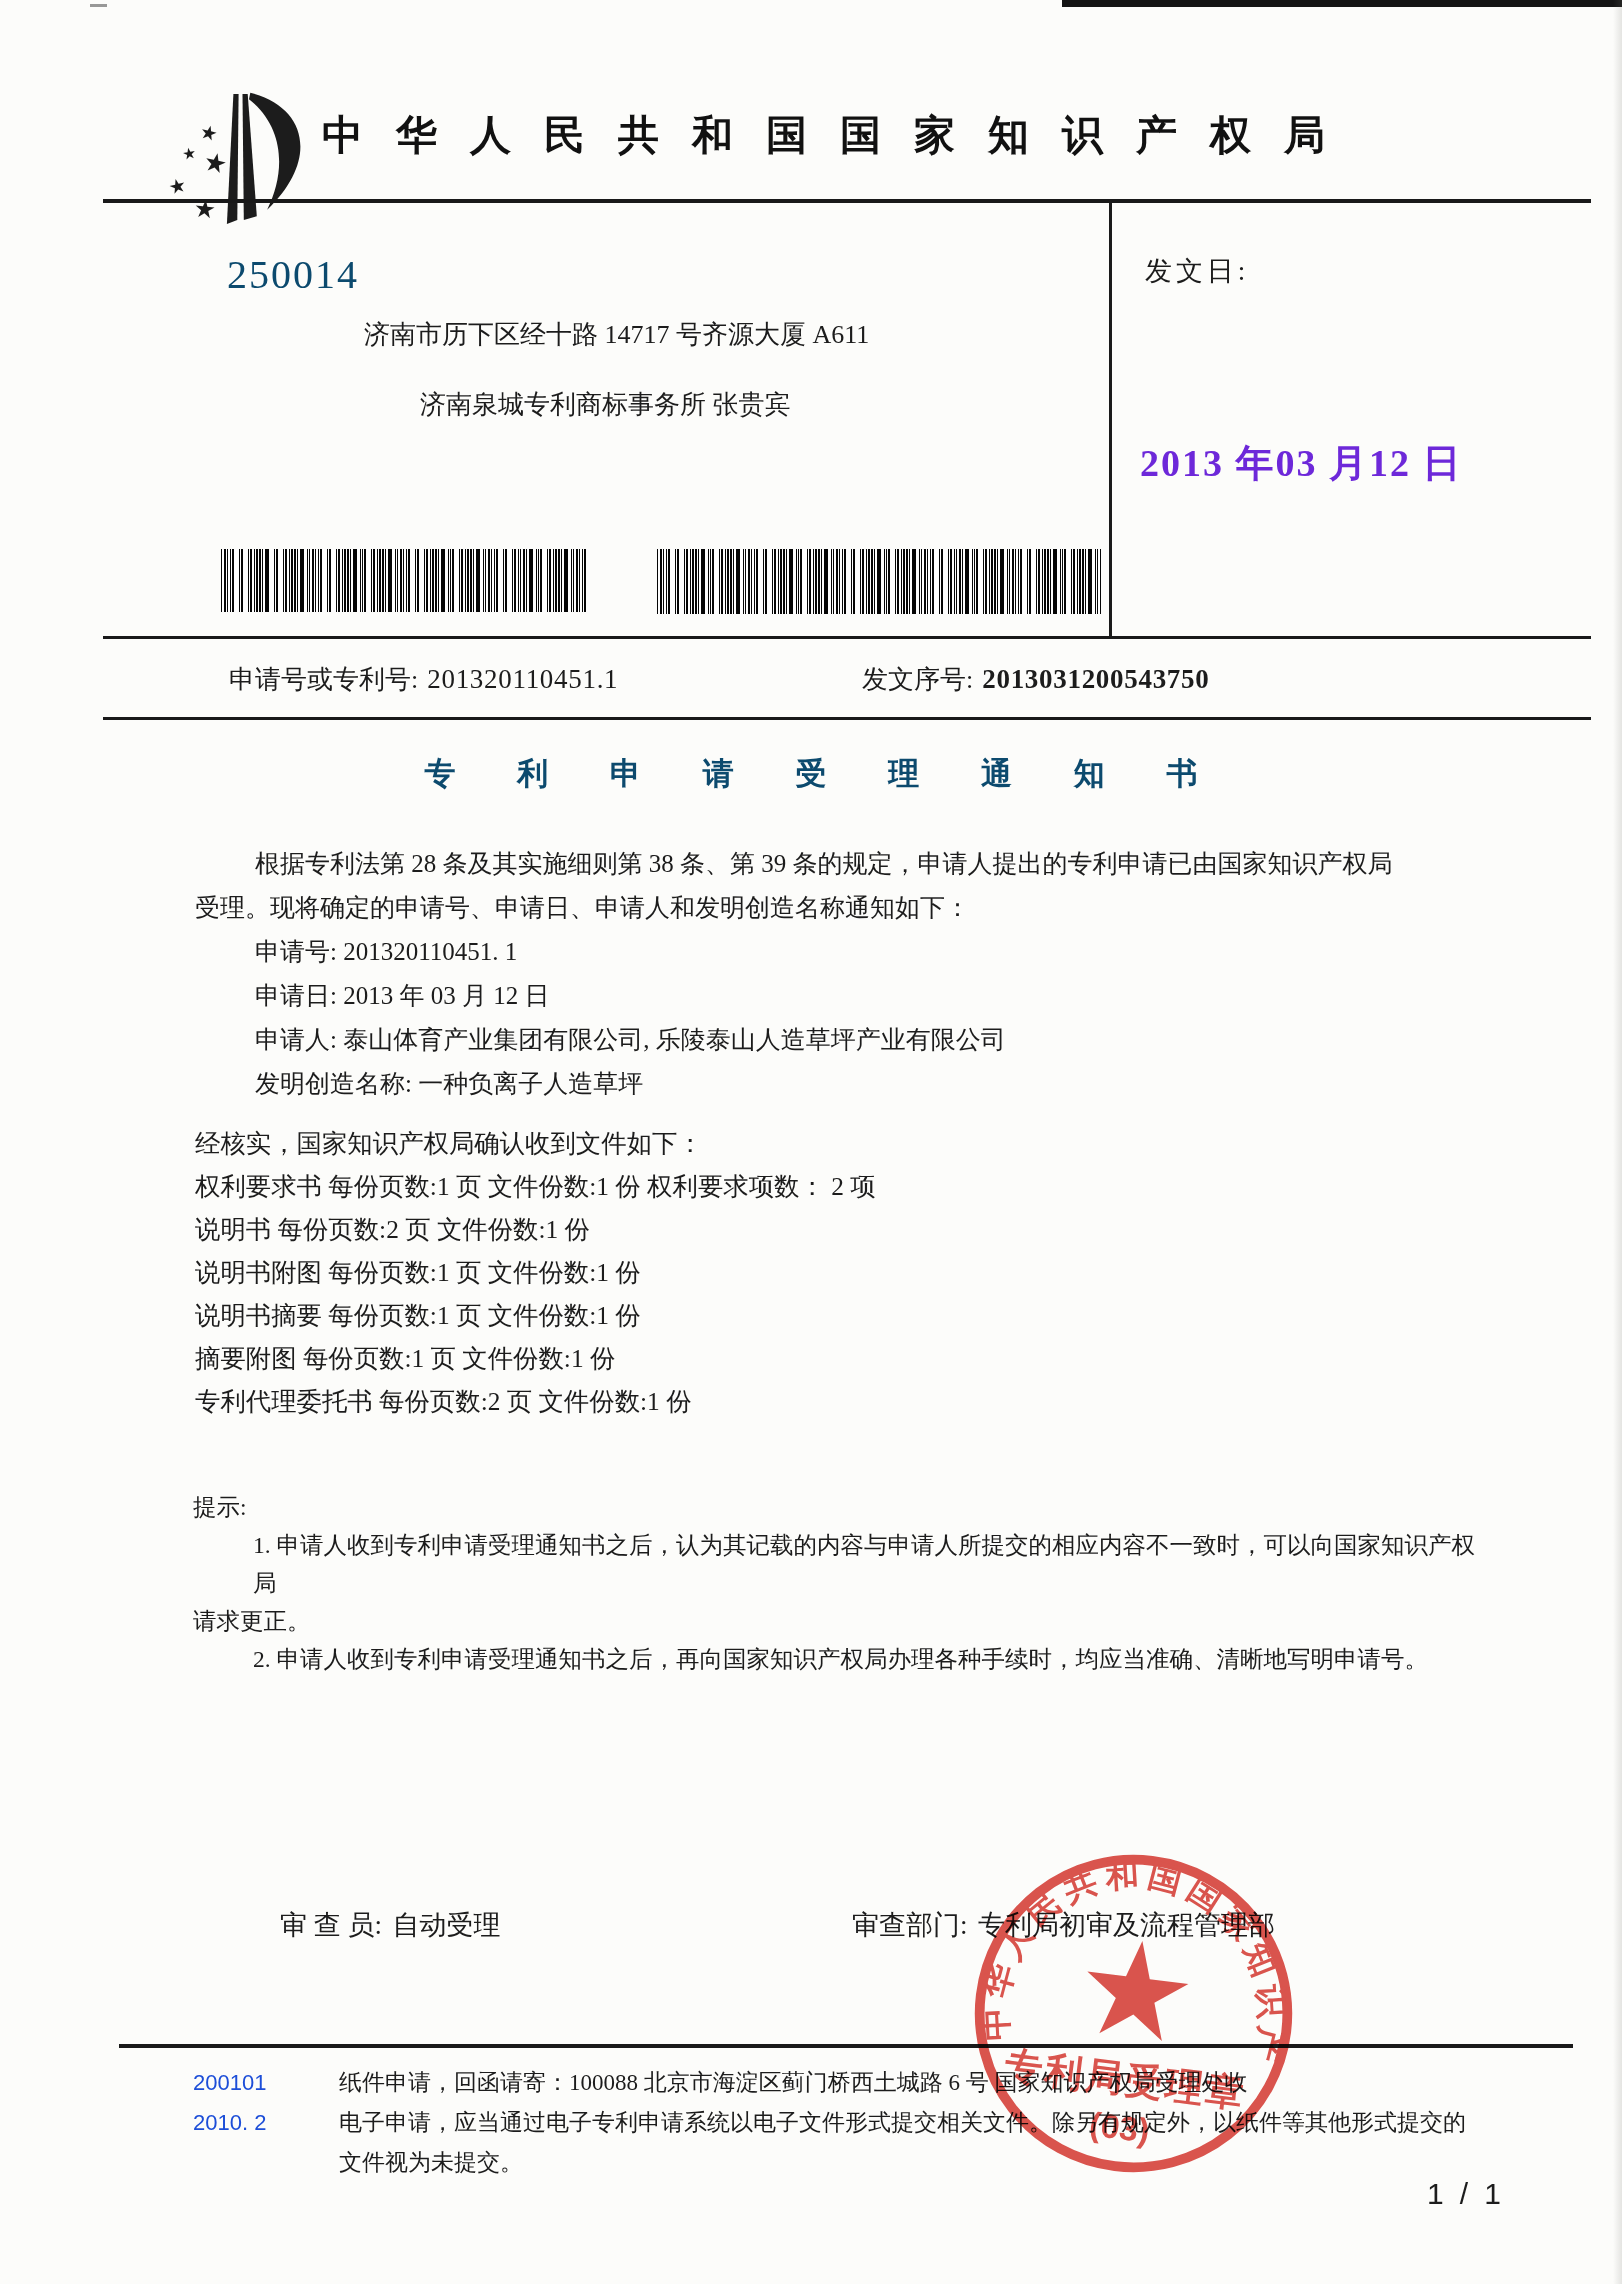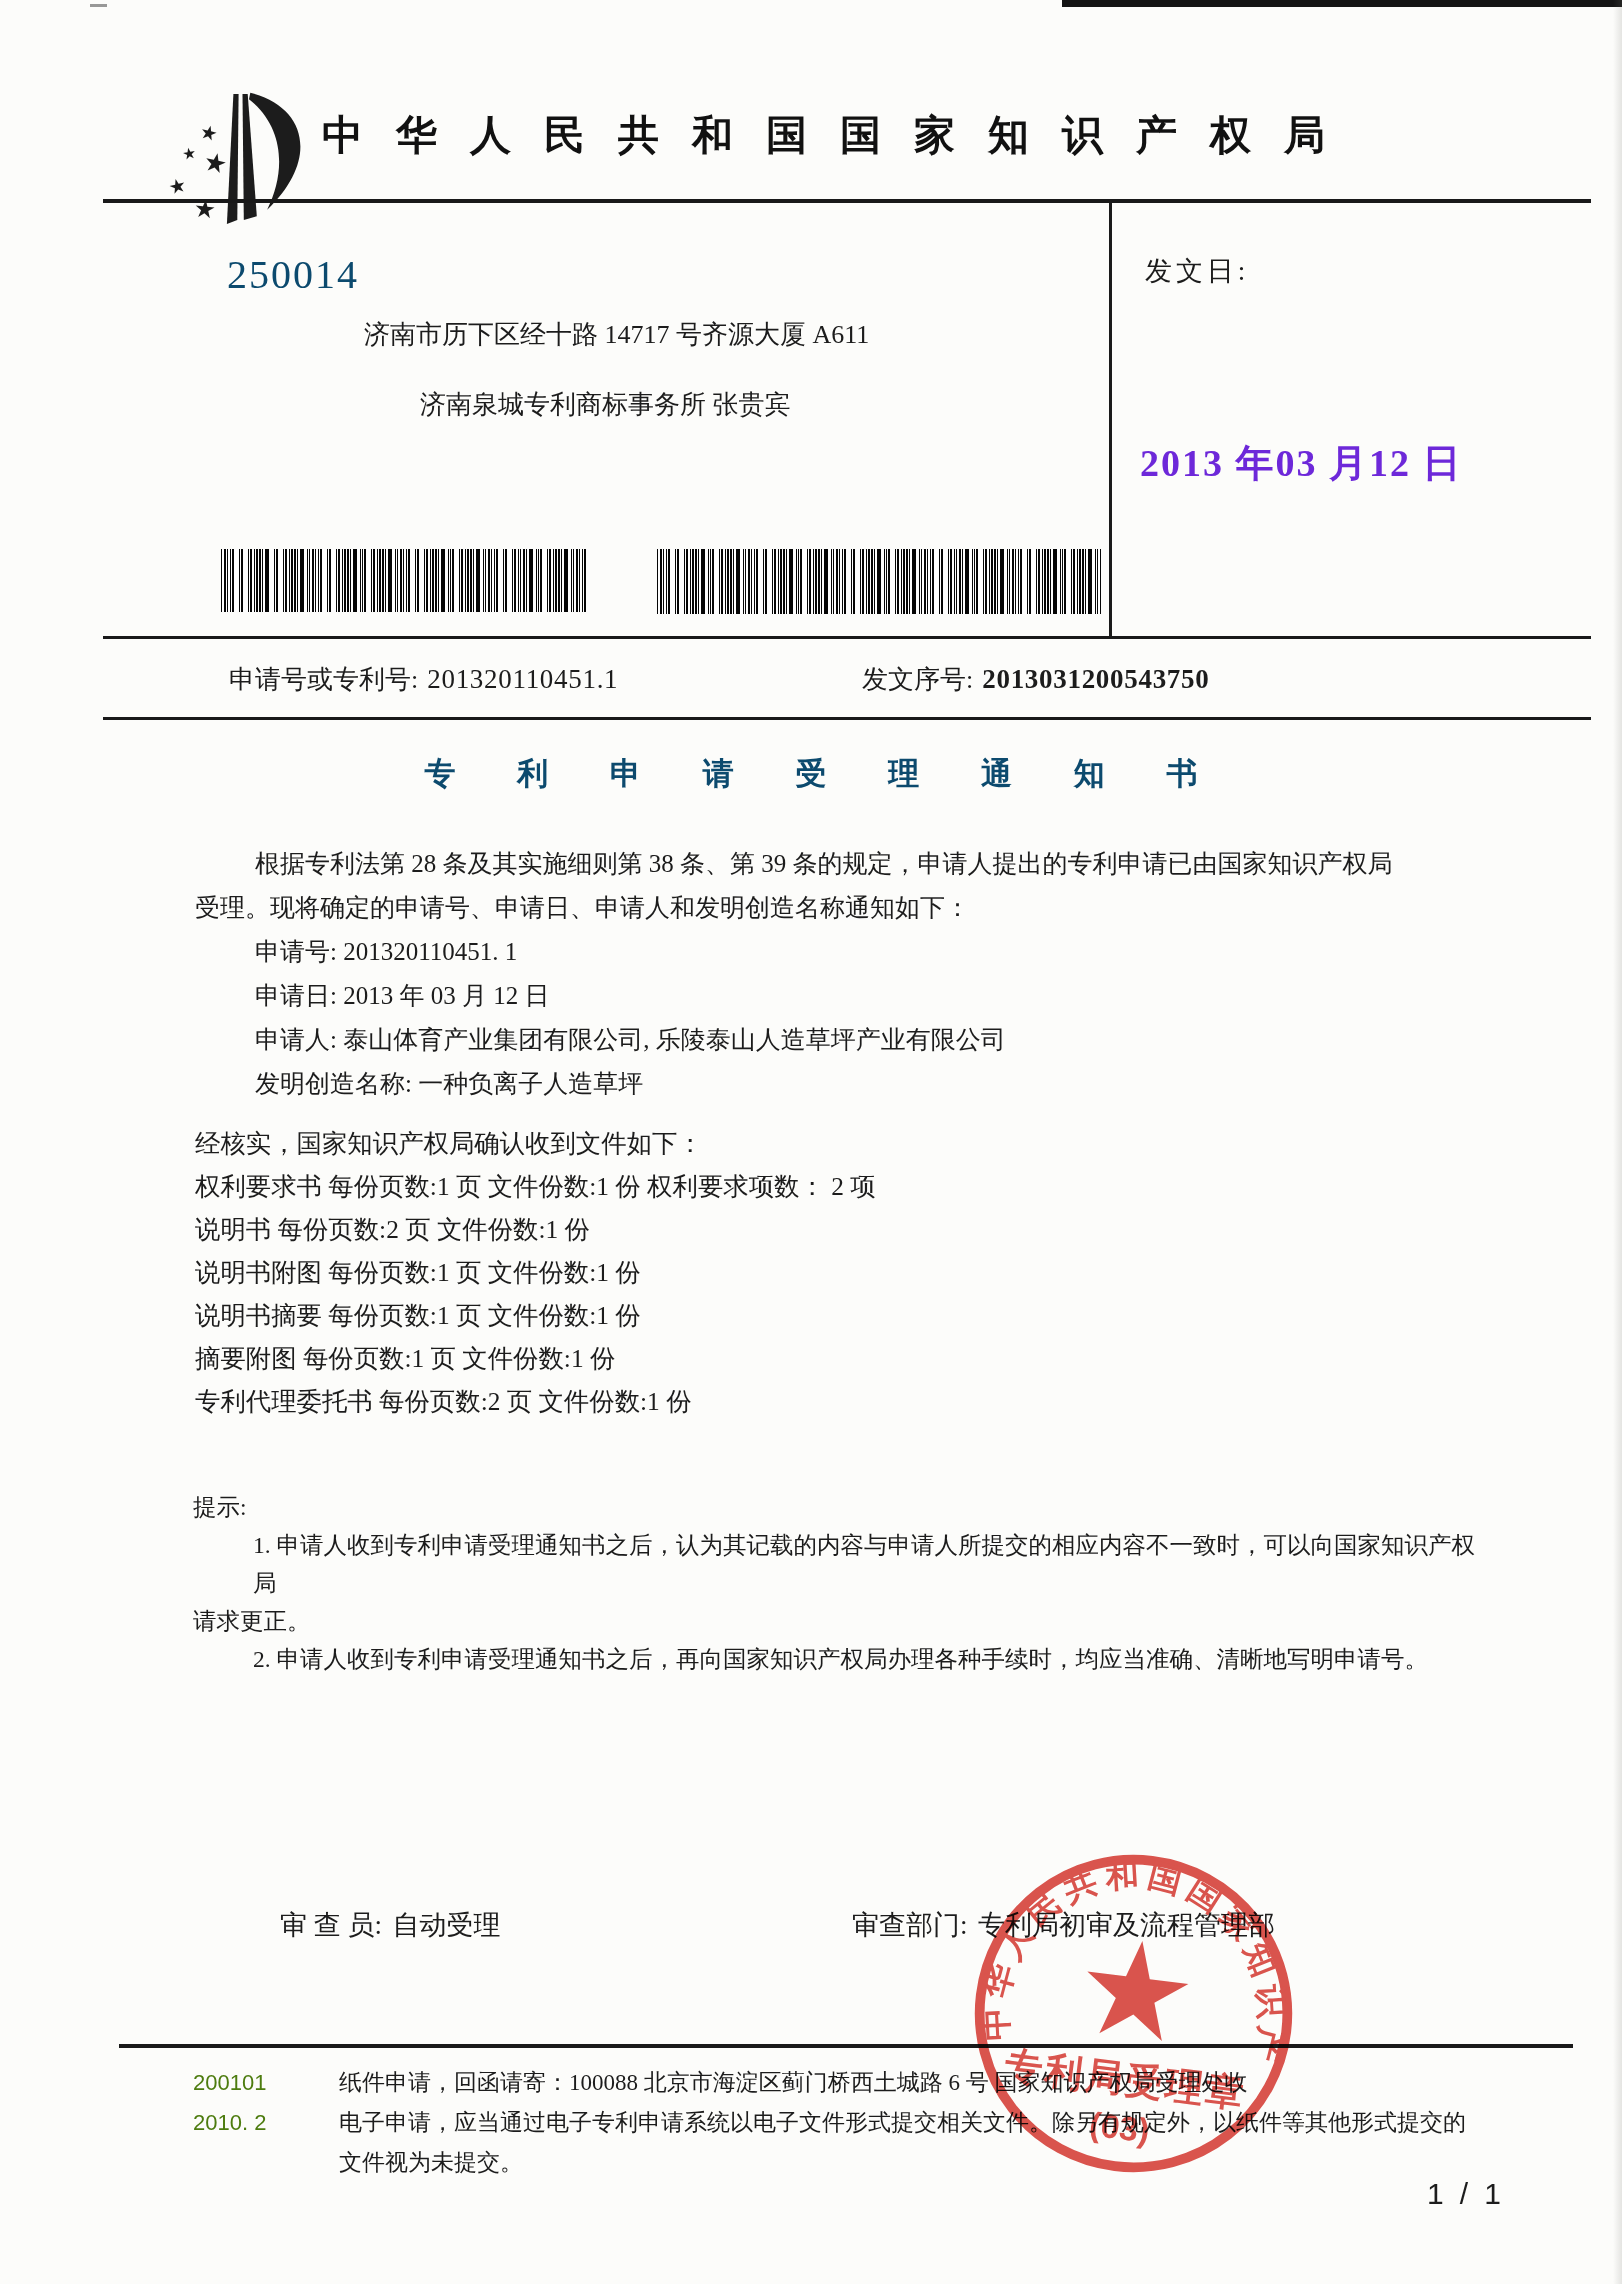--- a/index.html
+++ b/index.html
@@ -66,21 +66,21 @@
   }
   .body-block{left:195px;top:842px;width:1257px;font-size:25px;line-height:44px;}
   .indent{padding-left:60px;}
   .received-block{left:195px;top:1122px;width:1257px;font-size:25.4px;line-height:43px;}
   .tips-block{left:193px;top:1488px;width:1303px;font-size:23.5px;line-height:38px;}
 
   .examiner{left:280px;top:1907px;font-size:27px;white-space:nowrap;}
   .department{left:852px;top:1907px;font-size:27px;white-space:nowrap;}
   .examiner .val,.department .val{padding-left:10.4px;}
 
-  .footer-codes{left:193px;top:2063px;font-size:22px;line-height:40px;font-family:"Liberation Sans","DejaVu Sans",sans-serif;color:#4d7c0f;}
+  .footer-codes{left:193px;top:2063px;font-size:22px;line-height:40px;font-family:"Liberation Sans","DejaVu Sans",sans-serif;color:#1d4ed8;}
   .footer-notes{left:339px;top:2063px;font-size:23px;line-height:40px;width:1173px;}
   .page-num{left:1427px;top:2177px;font-size:30px;letter-spacing:3.9px;font-family:"Liberation Sans","DejaVu Sans",sans-serif;}
 
   .seal{
     left:951px;top:1831px;width:365px;height:365px;
     mix-blend-mode:multiply;opacity:.92;
     transform:rotate(7deg);
   }
   .logo{left:158px;top:82px;width:156px;height:176px;}
 </style>

